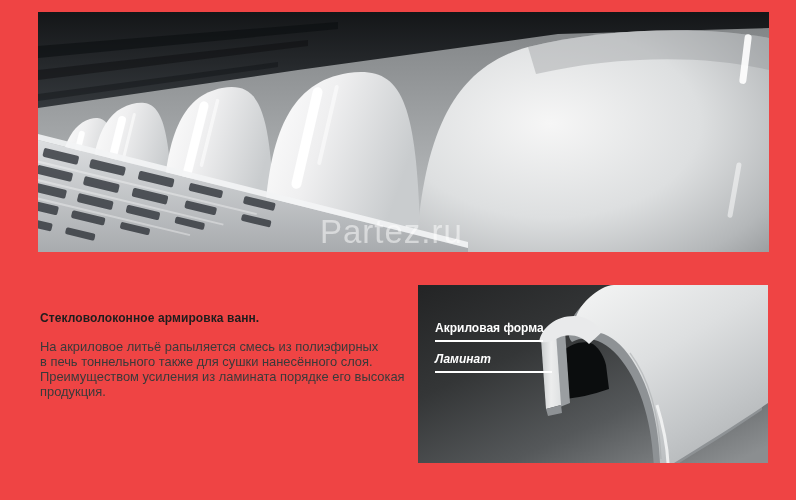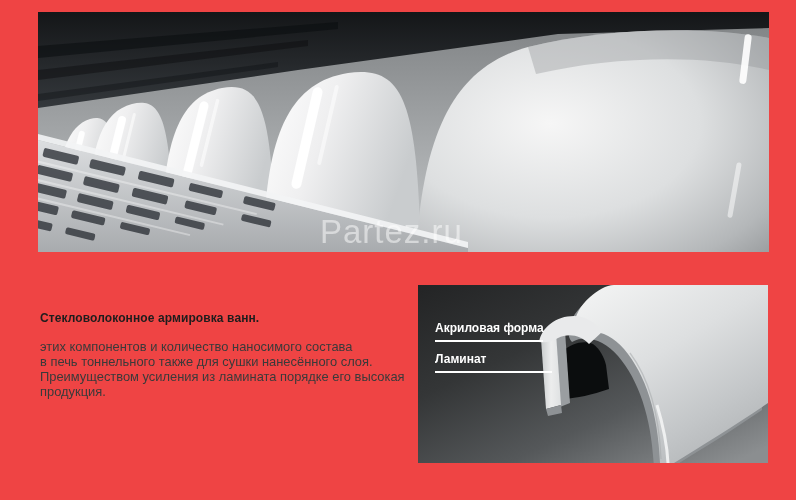--- a/index.html
+++ b/index.html
@@ -33,21 +33,21 @@
     position:absolute; left:418px; top:285px; width:350px; height:178px;
     overflow:hidden;
   }
   .diagram svg { display:block; width:100%; height:100%; position:absolute; left:0; top:0; }
   .dlabel {
     position:absolute; color:#ffffff; font-weight:700; font-size:12px;
     line-height:15px; padding-bottom:4px; border-bottom:2px solid #ffffff;
     white-space:nowrap;
   }
   .dlabel.l1 { left:17px; top:36px; width:108px; }
-  .dlabel.l2 { left:17px; top:67px; width:117px; }
+  .dlabel.l2 { left:17px; top:67px; width:117px;font-style:italic; }
 </style>
 </head>
 <body>
 
 <div class="page">
 
   <div class="photo">
     <svg viewBox="0 0 731 240" preserveAspectRatio="none">
       <defs>
         <linearGradient id="gBg" x1="0" y1="0" x2="0" y2="1">
@@ -132,21 +132,21 @@
           <rect x="0" y="184" width="170" height="2"></rect>
         </g>
       </g>
     </svg>
     <div class="watermark">Partez.ru</div>
   </div>
 
   <div class="article">
     <h1>Стекловолоконное армировка ванн.</h1>
     <div class="body">
-      <div class="ln">этих компонентов и количество наносимого состава</div>
+      <div class="ln">На акриловое литьё рапыляется смесь из полиэфирных</div>
       <div class="ln">в печь тоннельного также для сушки нанесённого слоя.</div>
       <div class="ln">Преимуществом усиления из ламината порядке его высокая</div>
       <div class="ln">продукция.</div>
     </div>
   </div>
 
   <div class="diagram">
     <svg viewBox="0 0 350 178" preserveAspectRatio="none">
       <defs>
         <linearGradient id="dBg" x1="0" y1="0" x2="0.9" y2="1">

